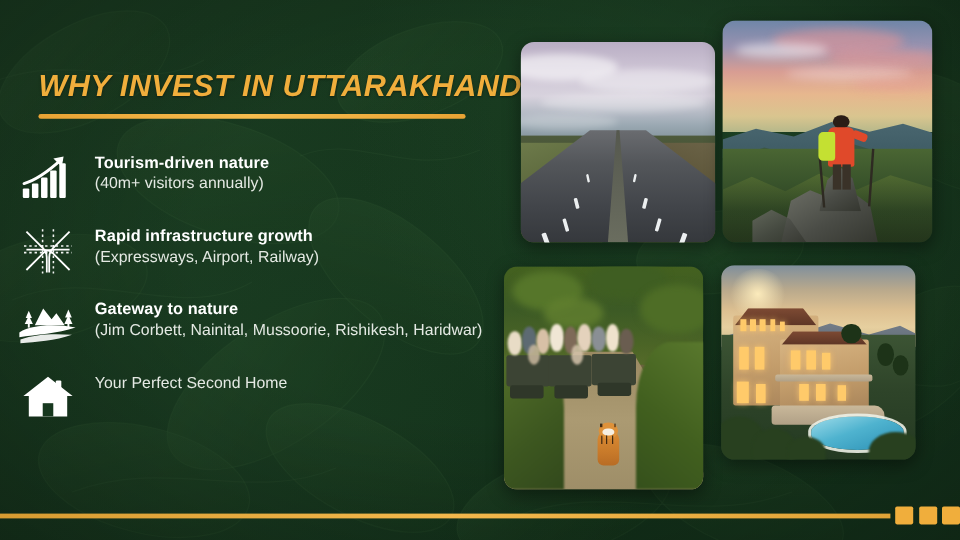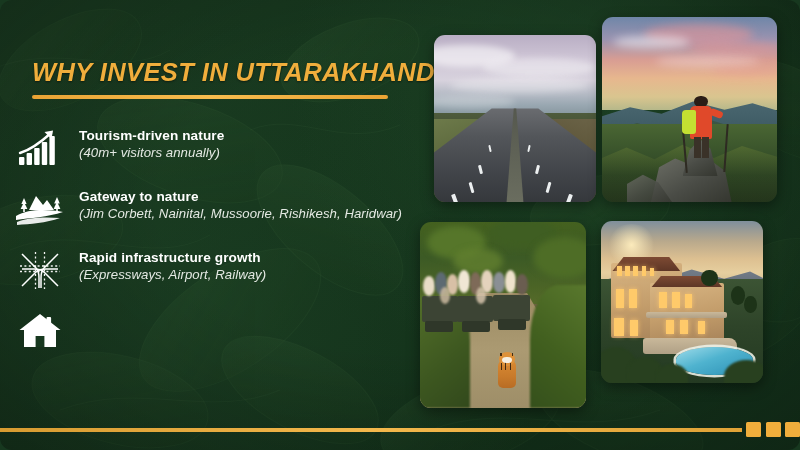--- a/index.html
+++ b/index.html
@@ -12,21 +12,20 @@
 
   
   .slide {
     position:absolute; inset:0;
     width:800px; height:450px;
     background:
       radial-gradient(circle at 78% 18%, rgba(36,78,44,0.55) 0%, rgba(36,78,44,0) 46%),
       radial-gradient(circle at 22% 82%, rgba(30,66,38,0.5) 0%, rgba(30,66,38,0) 50%),
       linear-gradient(135deg,#1b3d22 0%,#16361d 38%,#123019 70%,#16371e 100%);
     overflow:hidden;
-    border-radius:12px;
   }
 
   
   .leaf-texture { position:absolute; inset:0; opacity:.34; pointer-events:none; }
   .leaf-texture svg { width:100%; height:100%; display:block; }
 
   .vignette {
     position:absolute; inset:0; pointer-events:none;
     background:radial-gradient(ellipse at 50% 45%, rgba(0,0,0,0) 42%, rgba(0,0,0,.30) 100%);
   }
@@ -55,21 +54,21 @@
     display:flex; align-items:center; justify-content:center;
   }
   .f-icon svg { display:block; }
   .f-text { padding-top:1px; }
   .f-title {
     font-size:13.6px; font-weight:bold; color:#ffffff;
     line-height:1.28; letter-spacing:.1px;
   }
   .f-sub {
     font-size:13.2px; color:#e4e9e3; line-height:1.3;
-    letter-spacing:.05px; max-width:330px;font-style:italic;
+    letter-spacing:.05px; max-width:330px;
   }
 
   
   .photo {
     position:absolute; overflow:hidden; border-radius:11px;
     box-shadow:0 4px 14px rgba(0,0,0,.42);
   }
   .photo .ph-inner { position:absolute; inset:0; }
 
   #photo-highway { left:434px; top:35px;  width:162px; height:167px; }
@@ -230,42 +229,20 @@
           </svg>
         </div>
         <div class="f-text">
           <div class="f-title">Tourism-driven nature</div>
           <div class="f-sub">(40m+ visitors annually)</div>
         </div>
       </div>
 
       <div class="feature">
         <div class="f-icon">
-          <svg width="48" height="34" viewBox="0 0 48 34" aria-hidden="true">
-            <g fill="#ffffff">
-              <path d="M13 18 L20 4 L27 13 L31 8 L38 18 Z"></path>
-              <path d="M8 6 L10.6 12 L5.4 12 Z"></path>
-              <path d="M8 10 L11.4 17 L4.6 17 Z"></path>
-              <rect x="7.2" y="16" width="1.6" height="4"></rect>
-              <path d="M41 5 L43.8 11.5 L38.2 11.5 Z"></path>
-              <path d="M41 9.5 L44.4 17 L37.6 17 Z"></path>
-              <rect x="40.2" y="16" width="1.6" height="4"></rect>
-              <path d="M0 24 C 12 17 30 17 47 20 C 32 25 14 26 0 28 Z"></path>
-              <path d="M1 30 C 14 25 30 25 44 26 C 30 31 14 32 1 33 Z" opacity=".9"></path>
-            </g>
-          </svg>
-        </div>
-        <div class="f-text">
-          <div class="f-title">Gateway to nature</div>
-          <div class="f-sub">(Jim Corbett, Nainital, Mussoorie, Rishikesh, Haridwar)</div>
-        </div>
-      </div>
-
-      <div class="feature">
-        <div class="f-icon">
           <svg width="44" height="40" viewBox="0 0 44 40" aria-hidden="true">
             <g stroke="#ffffff" stroke-width="1.5" fill="none">
               <path d="M4 4 L18 18 C 21 21 21 24 21 28 L21 38"></path>
               <path d="M40 4 L26 18 C 23 21 23 24 23 28 L23 38"></path>
               <path d="M4 36 L18 22 C 21 19 24 19 28 19 L40 19"></path>
               <path d="M40 36 L26 22 C 23 19 20 19 16 19 L4 19"></path>
             </g>
             <g stroke="#ffffff" stroke-width="1.3" stroke-dasharray="2 2.4" fill="none" opacity=".95">
               <path d="M2 16 L42 16"></path>
               <path d="M2 21.5 L42 21.5"></path>
@@ -275,29 +252,52 @@
           </svg>
         </div>
         <div class="f-text">
           <div class="f-title">Rapid infrastructure growth</div>
           <div class="f-sub">(Expressways, Airport, Railway)</div>
         </div>
       </div>
 
       <div class="feature">
         <div class="f-icon">
+          <svg width="48" height="34" viewBox="0 0 48 34" aria-hidden="true">
+            <g fill="#ffffff">
+              <path d="M13 18 L20 4 L27 13 L31 8 L38 18 Z"></path>
+              <path d="M8 6 L10.6 12 L5.4 12 Z"></path>
+              <path d="M8 10 L11.4 17 L4.6 17 Z"></path>
+              <rect x="7.2" y="16" width="1.6" height="4"></rect>
+              <path d="M41 5 L43.8 11.5 L38.2 11.5 Z"></path>
+              <path d="M41 9.5 L44.4 17 L37.6 17 Z"></path>
+              <rect x="40.2" y="16" width="1.6" height="4"></rect>
+              <path d="M0 24 C 12 17 30 17 47 20 C 32 25 14 26 0 28 Z"></path>
+              <path d="M1 30 C 14 25 30 25 44 26 C 30 31 14 32 1 33 Z" opacity=".9"></path>
+            </g>
+          </svg>
+        </div>
+        <div class="f-text">
+          <div class="f-title">Gateway to nature</div>
+          <div class="f-sub">(Jim Corbett, Nainital, Mussoorie, Rishikesh, Haridwar)</div>
+        </div>
+      </div>
+
+      <div class="feature">
+        <div class="f-icon">
           <svg width="42" height="36" viewBox="0 0 42 36" aria-hidden="true">
             <g fill="#ffffff">
               <rect x="27.5" y="4" width="4.6" height="9" rx="1"></rect>
               <path d="M21 1 L41.5 17 L37 17 L37 34 L5 34 L5 17 L0.5 17 Z"></path>
             </g>
             <rect x="16.6" y="23" width="8.8" height="11" fill="#17381f"></rect>
           </svg>
         </div>
         <div class="f-text">
+          <div class="f-sub">Your Perfect Second Home</div>
         </div>
       </div>
 
     </div>
   </div>
 
   <div class="photo" id="photo-highway">
     <div class="ph-inner">
       <div class="hw-sky"></div>
       <div class="hw-cloud" style="left:-10%;top:6%;width:60%;height:13%;"></div>

